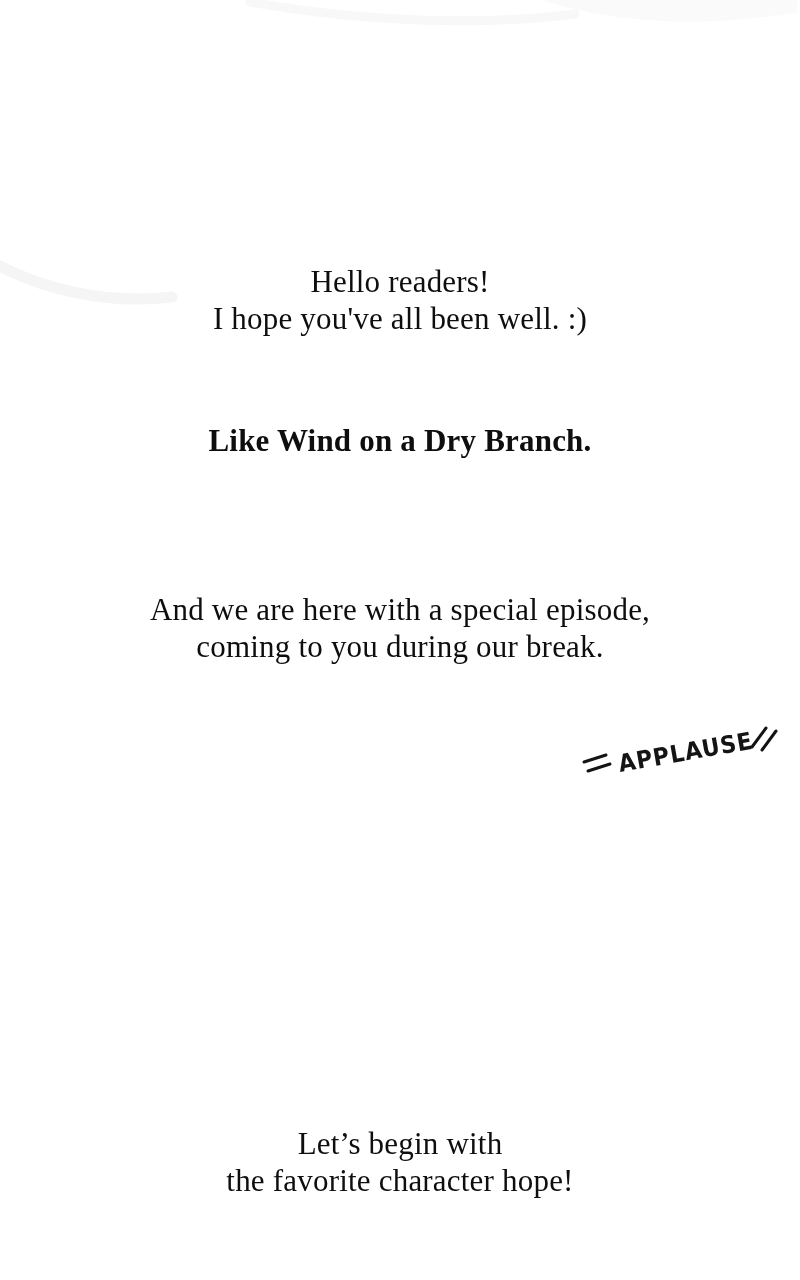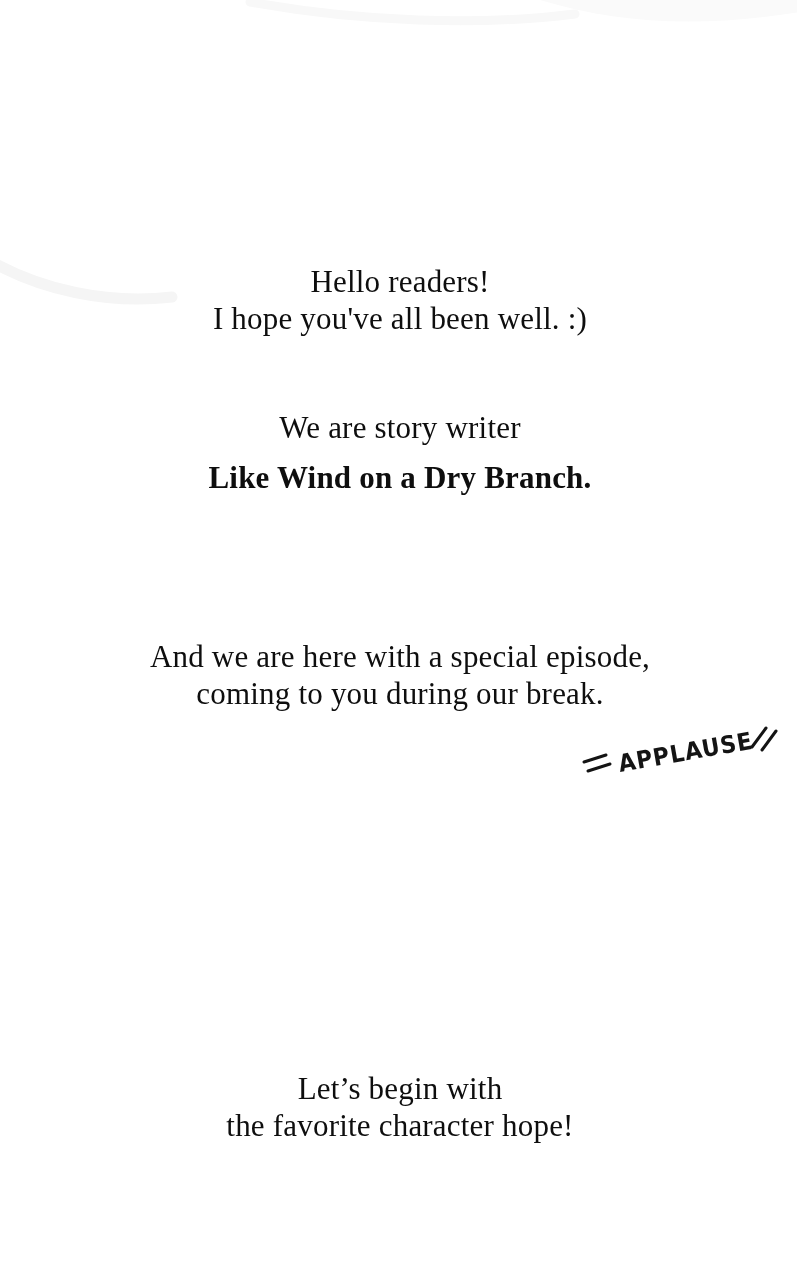--- a/index.html
+++ b/index.html
@@ -32,22 +32,22 @@
     line-height: 37px;
     color: #0e0e0e;
     letter-spacing: 0.2px;
     white-space: nowrap;
   }
   .tblock .line { display: block; }
   .bold { font-weight: 700; margin-top: 13px; }
 
   .greeting-block   { top: 263px; }
   .credits-block    { top: 409px; }
-  .episode-block    { top: 591px; margin-top: 47px; }
-  .closing-block    { top: 1070px; }
+  .episode-block    { top: 591px; }
+  .closing-block    { top: 1125px; }
 
   
   .sfx-applause {
     position: absolute;
     left: 560px;
     top: 705px;
     width: 225px;
     height: 85px;
   }
   .sfx-applause text {
@@ -68,21 +68,20 @@
     <path d="M250,2 C360,22 480,26 575,14" stroke="#f8f8f8" stroke-width="9" fill="none" stroke-linecap="round"></path>
     <path d="M-20,255 C40,292 110,304 172,297" stroke="#f5f5f5" stroke-width="11" fill="none" stroke-linecap="round"></path>
   </svg>
 
   <div class="tblock greeting-block">
     <span class="line">Hello readers!</span>
     <span class="line">I hope you've all been well. :)</span>
   </div>
 
   <div class="tblock credits-block">
-    <span class="line">We are story writer</span>
     <span class="line bold">Like Wind on a Dry Branch.</span>
   </div>
 
   <div class="tblock episode-block">
     <span class="line">And we are here with a special episode,</span>
     <span class="line">coming to you during our break.</span>
   </div>
 
   <svg class="sfx-applause" viewBox="0 0 225 85">
     <g stroke="#141414" stroke-width="3" stroke-linecap="round" fill="none">

